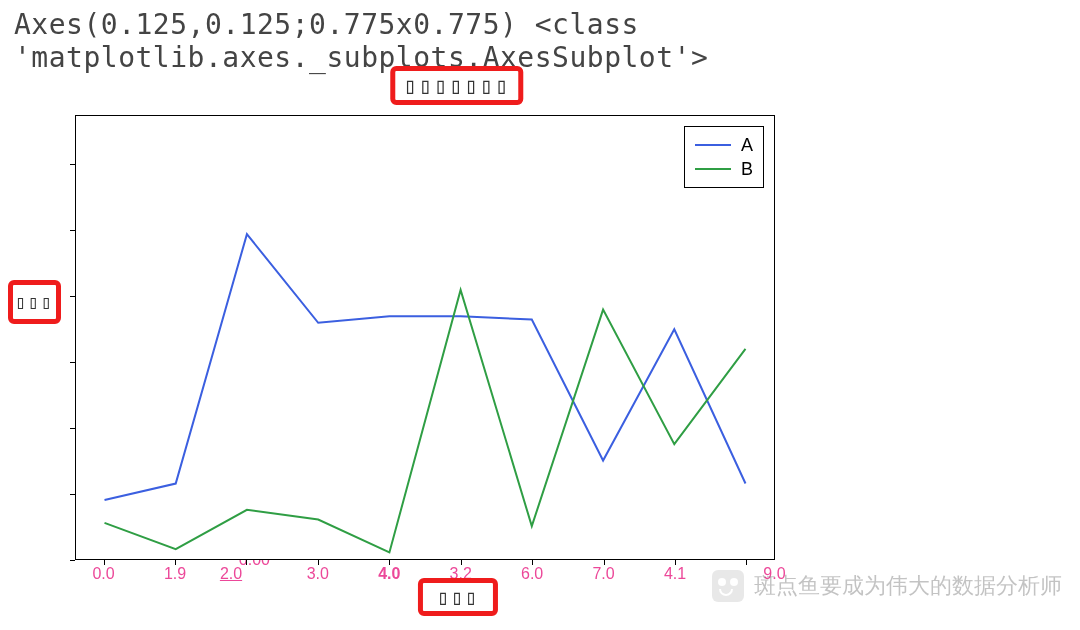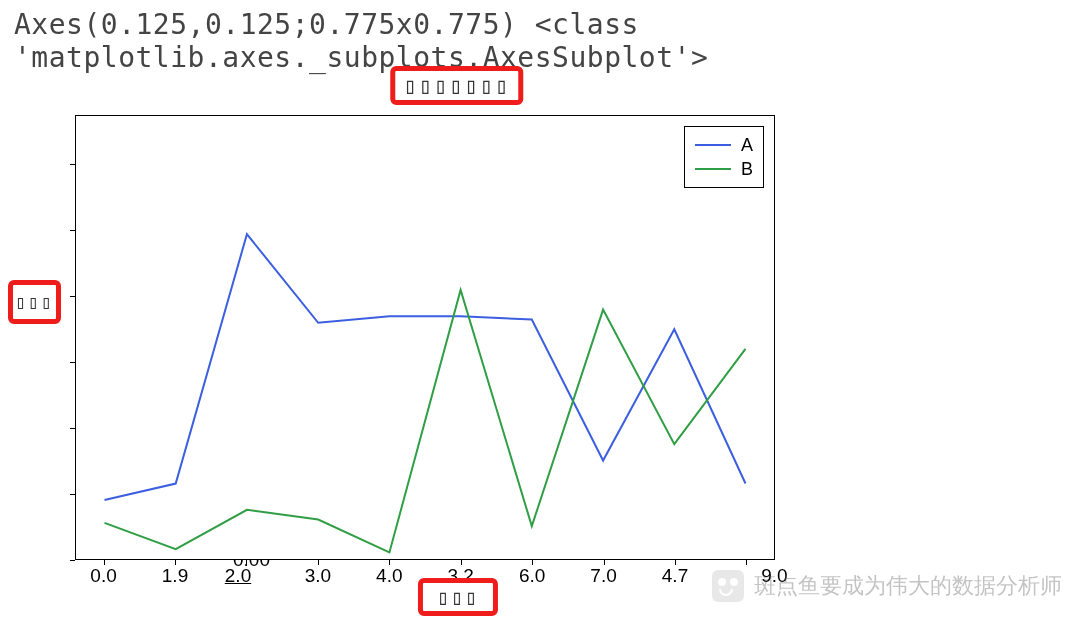--- a/index.html
+++ b/index.html
@@ -72,22 +72,22 @@
       background: #fff;
       color: #333;
       letter-spacing: 2px;
       display: flex;
       flex-direction: column;
       align-items: center;
       line-height: 1;
     }
     .y-ticks, .x-ticks {
       position: absolute;
-      font-size: 19px;
-      color: #000000;
+      font-size: 16px;
+      color: #ec4899;
       font-family: sans-serif;
     }
     .y-tick {
       position: absolute;
       right: 630px;
       text-align: right;
       width: 50px;
       transform: translateY(-50%);
     }
     .x-tick {
@@ -159,33 +159,33 @@
       <div class="y-ticks y-tick" style="top: 170.37px;">1.00</div>
       <div class="tick-mark" style="left: 70px; top: 170.37px; width: 5px; height: 1px;"></div>
       <div class="y-ticks y-tick" style="top: 104.444px;">1.20</div>
       <div class="tick-mark" style="left: 70px; top: 104.444px; width: 5px; height: 1px;"></div>
     </div>
   <div id="xticks-holder">
       <div class="x-ticks x-tick" style="left: 103.571px;">0.0</div>
       <div class="tick-mark" style="top: 500px; left: 103.571px; width: 1px; height: 5px;"></div>
       <div class="x-ticks x-tick" style="left: 175px;">1.9</div>
       <div class="tick-mark" style="top: 500px; left: 175px; width: 1px; height: 5px;"></div>
-      <div class="x-ticks x-tick" style="left: 238px; text-decoration: underline;">2.0</div>
+      <div class="x-ticks x-tick" style="left: 231px; text-decoration: underline;">2.0</div>
       <div class="tick-mark" style="top: 500px; left: 246.429px; width: 1px; height: 5px;"></div>
       <div class="x-ticks x-tick" style="left: 317.857px; text-align: right;">3.0</div>
       <div class="tick-mark" style="top: 500px; left: 317.857px; width: 1px; height: 5px;"></div>
-      <div class="x-ticks x-tick" style="left: 389.286px;">4.0</div>
+      <div class="x-ticks x-tick" style="left: 389.286px; font-weight: bold;">4.0</div>
       <div class="tick-mark" style="top: 500px; left: 389.286px; width: 1px; height: 5px;"></div>
       <div class="x-ticks x-tick" style="left: 460.714px;">3.2</div>
       <div class="tick-mark" style="top: 500px; left: 460.714px; width: 1px; height: 5px;"></div>
       <div class="x-ticks x-tick" style="left: 532.143px; text-align: right;">6.0</div>
       <div class="tick-mark" style="top: 500px; left: 532.143px; width: 1px; height: 5px;"></div>
       <div class="x-ticks x-tick" style="left: 603.571px; text-align: right;">7.0</div>
       <div class="tick-mark" style="top: 500px; left: 603.571px; width: 1px; height: 5px;"></div>
-      <div class="x-ticks x-tick" style="left: 675px;">4.7</div>
+      <div class="x-ticks x-tick" style="left: 675px;">4.1</div>
       <div class="tick-mark" style="top: 500px; left: 675px; width: 1px; height: 5px;"></div>
       <div class="x-ticks x-tick" style="left: 746.429px; margin-left: 28px;">9.0</div>
       <div class="tick-mark" style="top: 500px; left: 746.429px; width: 1px; height: 5px;"></div>
     </div>
 
   <div class="plot-area">
     <svg class="lines" viewBox="0 0 700 445" preserveAspectRatio="none" id="line-svg">
         <path d="M28.6 385.7 L100.0 369.2 L171.4 118.7 L242.9 207.7 L314.3 201.1 L385.7 201.1 L457.1 204.4 L528.6 346.1 L600.0 214.3 L671.4 369.2 " fill="none" stroke="#3b5fe0" stroke-width="2"></path>
         <path d="M28.6 408.7 L100.0 435.1 L171.4 395.6 L242.9 405.4 L314.3 438.4 L385.7 174.7 L457.1 412.0 L528.6 194.5 L600.0 329.6 L671.4 234.0 " fill="none" stroke="#2f9e44" stroke-width="2"></path>
       </svg>

